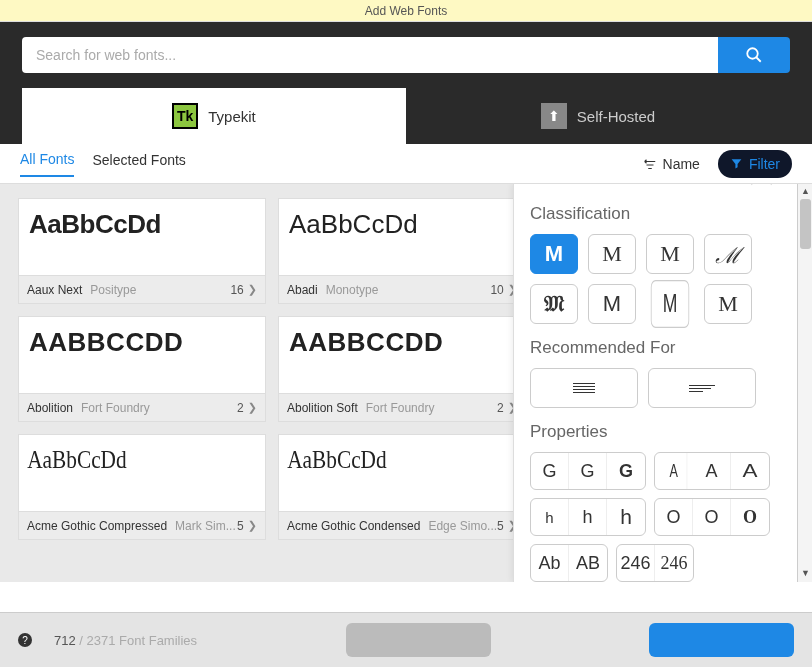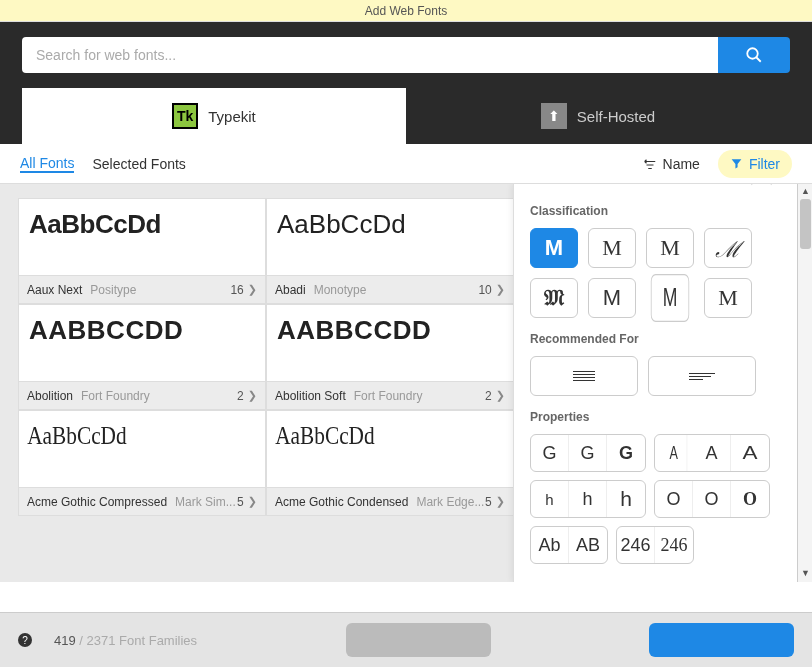--- a/index.html
+++ b/index.html
@@ -14,50 +14,50 @@
 .search-btn { width: 72px; height: 36px; background: #1e88e5; border: none; border-radius: 0 4px 4px 0; display: flex; align-items: center; justify-content: center; cursor: pointer; }
 
 .source-tabs { display: flex; }
 .source-tab { flex: 1; height: 56px; display: flex; align-items: center; justify-content: center; gap: 10px; font-size: 15px; color: #ccc; cursor: pointer; }
 .source-tab.active { background: #fff; color: #333; }
 .tk-icon { width: 26px; height: 26px; background: #8CC63F; border: 2px solid #000; display: flex; align-items: center; justify-content: center; font-weight: bold; font-size: 14px; color: #000; }
 .wf-icon { width: 26px; height: 26px; background: #2a2a2a; border: 2px solid #F5A623; display: flex; align-items: center; justify-content: center; font-weight: bold; font-size: 13px; color: #F5A623; }
 .sh-icon { width: 26px; height: 26px; background: #888; display: flex; align-items: center; justify-content: center; color: #fff; font-size: 14px; }
 
 .toolbar { height: 40px; background: #fff; border-bottom: 1px solid #ddd; display: flex; align-items: center; padding: 0 20px; }
-.toolbar .sub-tab { font-size: 14px; color: #333; margin-right: 18px; cursor: pointer; padding-bottom: 0; }
+.toolbar .sub-tab { font-size: 14px; color: #333; margin-right: 18px; cursor: pointer; padding-bottom: 8px; }
 .toolbar .sub-tab.active { color: #1e88e5; border-bottom: 2px solid #1e88e5; }
 .toolbar .spacer { flex: 1; }
 .sort-btn { display: flex; align-items: flex-end; gap: 6px; font-size: 14px; color: #333; margin-right: 18px; cursor: pointer; }
-.filter-btn { display: flex; align-items: center; gap: 6px; font-size: 14px; color: #1e88e5; background: #fef9c3; padding: 6px 12px; border-radius: 14px; cursor: pointer; }
+.filter-btn { display: flex; align-items: center; gap: 6px; font-size: 14px; color: #1e88e5; background: #0f172a; padding: 6px 12px; border-radius: 14px; cursor: pointer; }
 
 .content { position: relative; height: 398px; background: #e9e9e9; overflow: hidden; }
 .scrollbar { position: absolute; right: 0; top: 0; width: 15px; height: 100%; background: #f4f4f4; border-left: 1px solid #ccc; }
 .scrollbar .thumb { position: absolute; top: 15px; left: 2px; width: 11px; height: 50px; background: #c4c4c4; border-radius: 3px; }
 .scrollbar .arrow { position: absolute; left: 2px; width: 11px; height: 12px; font-size: 9px; color: #555; text-align: center; }
 .scrollbar .arrow.up { top: 2px; }
 .scrollbar .arrow.down { bottom: 2px; }
 
-.grid { padding: 14px 24px 14px 18px; display: grid; grid-template-columns: repeat(2, 248px); }
+.grid { padding: 14px 24px 14px 18px; display: grid; grid-template-columns: repeat(2, 248px); gap: 12px; }
 .card { background: #fff; border: 1px solid #ddd; height: 106px; display: flex; flex-direction: column; }
 .card .preview { flex: 1; padding: 10px 10px 0 10px; font-size: 26px; color: #222; overflow: hidden; }
 .card .meta { height: 28px; background: #ececec; border-top: 1px solid #ddd; display: flex; align-items: center; padding: 0 8px; font-size: 12px; }
 .card .meta .name { color: #333; }
 .card .meta .foundry { color: #999; margin-left: 8px; }
 .card .meta .count { margin-left: auto; color: #555; }
 .card .meta .chev { color: #888; margin-left: 4px; font-size: 11px; }
 
 .p-aaux { font-weight: 700; letter-spacing: -0.5px; }
 .p-abadi { font-weight: 400; }
 .p-abolition { font-family: Impact, Arial; font-weight: 700; text-transform: uppercase; font-size: 22px; letter-spacing: 0.5px; }
 .p-acme { font-family: Georgia, serif; font-weight: 500; transform: scaleX(0.82); transform-origin: left; }
 
 .filter-panel { position: absolute; top: 0; right: 15px; width: 284px; background: #fff; border-left: 1px solid #ddd; box-shadow: -2px 0 6px rgba(0,0,0,0.06); padding: 14px 16px; height: 100%; overflow: hidden; }
 .filter-panel::before { content: ""; position: absolute; top: -7px; right: 28px; width: 14px; height: 14px; background: #fff; border-left: 1px solid #ddd; border-top: 1px solid #ddd; transform: rotate(45deg); }
-.fp-head { font-size: 12px; color: #666; margin: 6px 0 10px 0; font-weight: bold; }
+.fp-head { font-size: 17px; color: #666; margin: 6px 0 10px 0; }
 .chip-row { display: flex; flex-wrap: wrap; gap: 10px; margin-bottom: 14px; }
 .chip { width: 48px; height: 40px; border: 1px solid #ccc; border-radius: 6px; display: flex; align-items: center; justify-content: center; font-size: 22px; color: #333; cursor: pointer; font-family: serif; }
 .chip.active { background: #1e88e5; color: #fff; border-color: #1e88e5; }
 .chip.wide { width: 108px; }
 .prop-grid { display: flex; flex-wrap: wrap; gap: 8px; }
 .prop-group { display: flex; border: 1px solid #ccc; border-radius: 6px; overflow: hidden; }
 .prop-group span { width: 38px; height: 36px; display: flex; align-items: center; justify-content: center; font-size: 18px; color: #333; border-right: 1px solid #eee; cursor: pointer; }
 .prop-group span:last-child { border-right: none; }
 .lines-icon span { display:block; border-top:1.5px solid #333; width:22px; margin:2px 0;}
 .lines-icon.right span:nth-child(1){width:26px}.lines-icon.right span:nth-child(3){width:14px;}
@@ -160,21 +160,21 @@
           <span class="name">Acme Gothic Compressed</span>
           <span class="foundry">Mark Sim...</span>
           <span class="count">5</span>
           <span class="chev">❯</span>
         </div>
       </div>
       <div class="card">
         <div class="preview p-acme">AaBbCcDd</div>
         <div class="meta">
           <span class="name">Acme Gothic Condensed</span>
-          <span class="foundry">Mark Edge...</span>
+          <span class="foundry">Edge Simo...</span>
           <span class="count">5</span>
           <span class="chev">❯</span>
         </div>
       </div>
     </div>
 
   <div class="filter-panel">
     <div class="fp-head">Classification</div>
     <div class="chip-row" id="class-row">
         <div class="chip active" style="font-family:Arial;font-weight:700">M</div>
@@ -242,17 +242,17 @@
   <div class="scrollbar">
     <div class="arrow up">▲</div>
     <div class="thumb"></div>
     <div class="arrow down">▼</div>
   </div>
 </div>
 
 <div class="footer">
   <span class="help-icon">?</span>
   <span class="count">
-    <span>419</span><span class="muted"> / </span><span class="muted">2371 Font Families</span>
+    <span>712</span><span class="muted"> / </span><span class="muted">2371 Font Families</span>
   </span>
   <div class="btn cancel"></div>
   <div class="btn done"></div>
 </div>
 
 </body></html>

